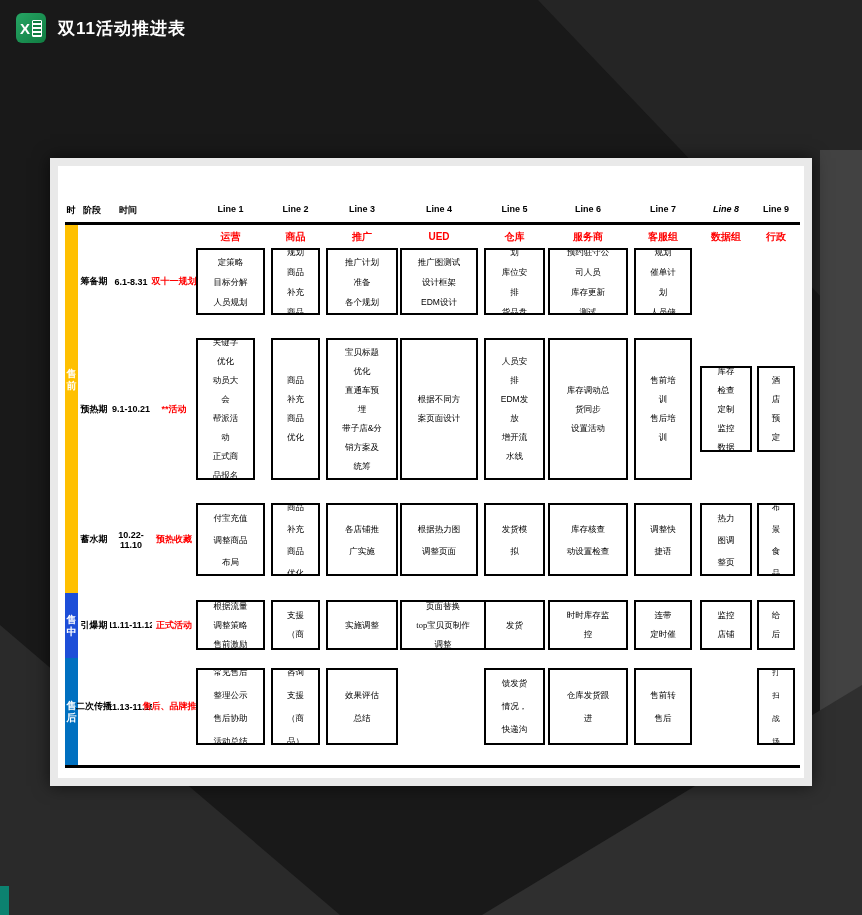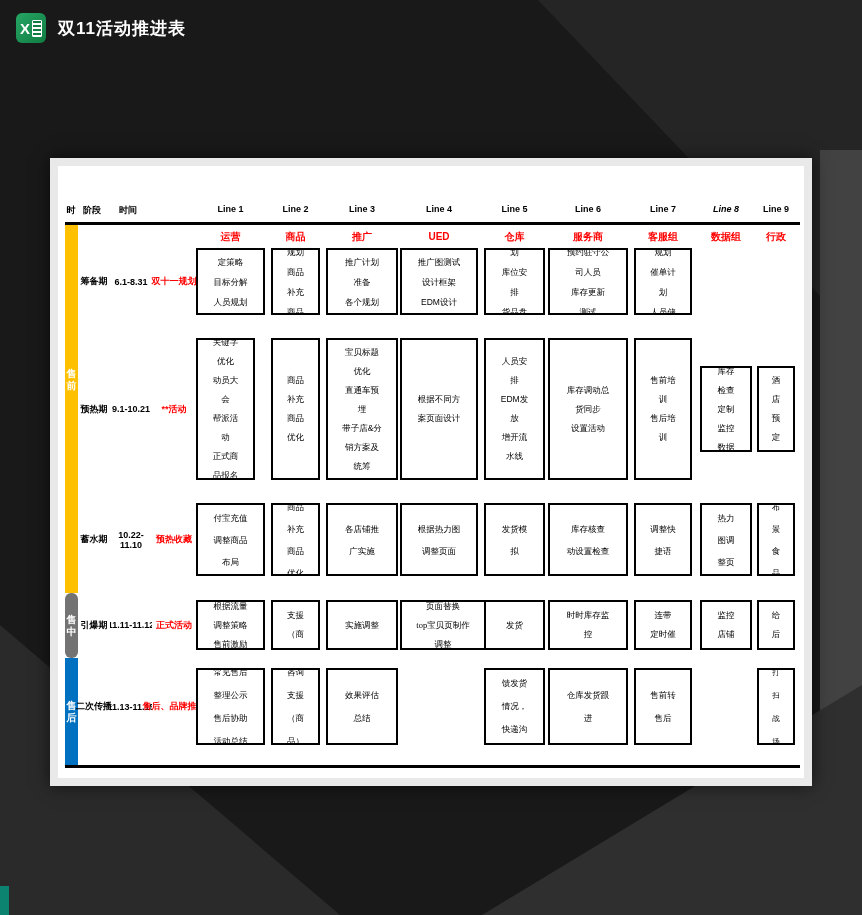--- a/index.html
+++ b/index.html
@@ -110,21 +110,21 @@
       <div class="dept" style="left: 304px; color: rgb(255, 0, 0);">推广</div>
       <div class="dept" style="left: 381px; color: rgb(255, 0, 0);">UED</div>
       <div class="dept" style="left: 456.5px; color: rgb(255, 0, 0);">仓库</div>
       <div class="dept" style="left: 530px; color: rgb(255, 0, 0);">服务商</div>
       <div class="dept" style="left: 605px; color: rgb(255, 0, 0);">客服组</div>
       <div class="dept" style="left: 668px; color: rgb(255, 0, 0);">数据组</div>
       <div class="dept" style="left: 718px; color: rgb(255, 0, 0);">行政</div>
       <div class="band" style="top: 59px; height: 368px; background: rgb(255, 192, 0);">
         <div class="band-label" style="margin-top: 143px;">售前</div>
       </div>
-      <div class="band center" style="top: 427px; height: 65px; background: #737373; border-radius: 6px;">
+      <div class="band center" style="top: 427px; height: 65px; background: #1d4ed8;">
         <div class="band-label">售中</div>
       </div>
       <div class="band center" style="top: 492px; height: 107px; background: rgb(0, 112, 192);">
         <div class="band-label">售后</div>
       </div>
       <div class="row r1" style="top: 82px; height: 67px;">
         <div class="stage-lab">筹备期</div>
         <div class="time-lab">6.1-8.31</div>
         <div class="act-lab" style="color: rgb(255, 0, 0);">双十一规划</div>
         <div class="cell c1" style="left: 138px; width: 69px;">

